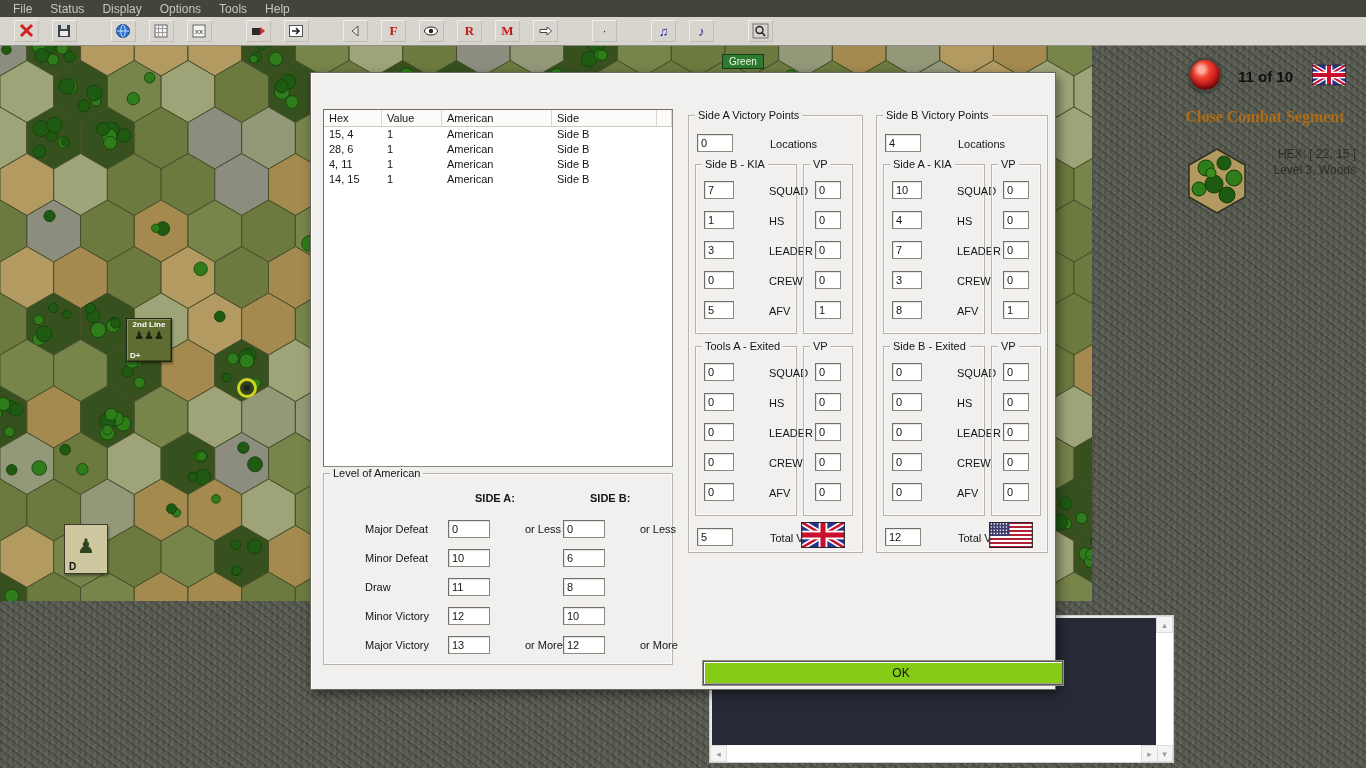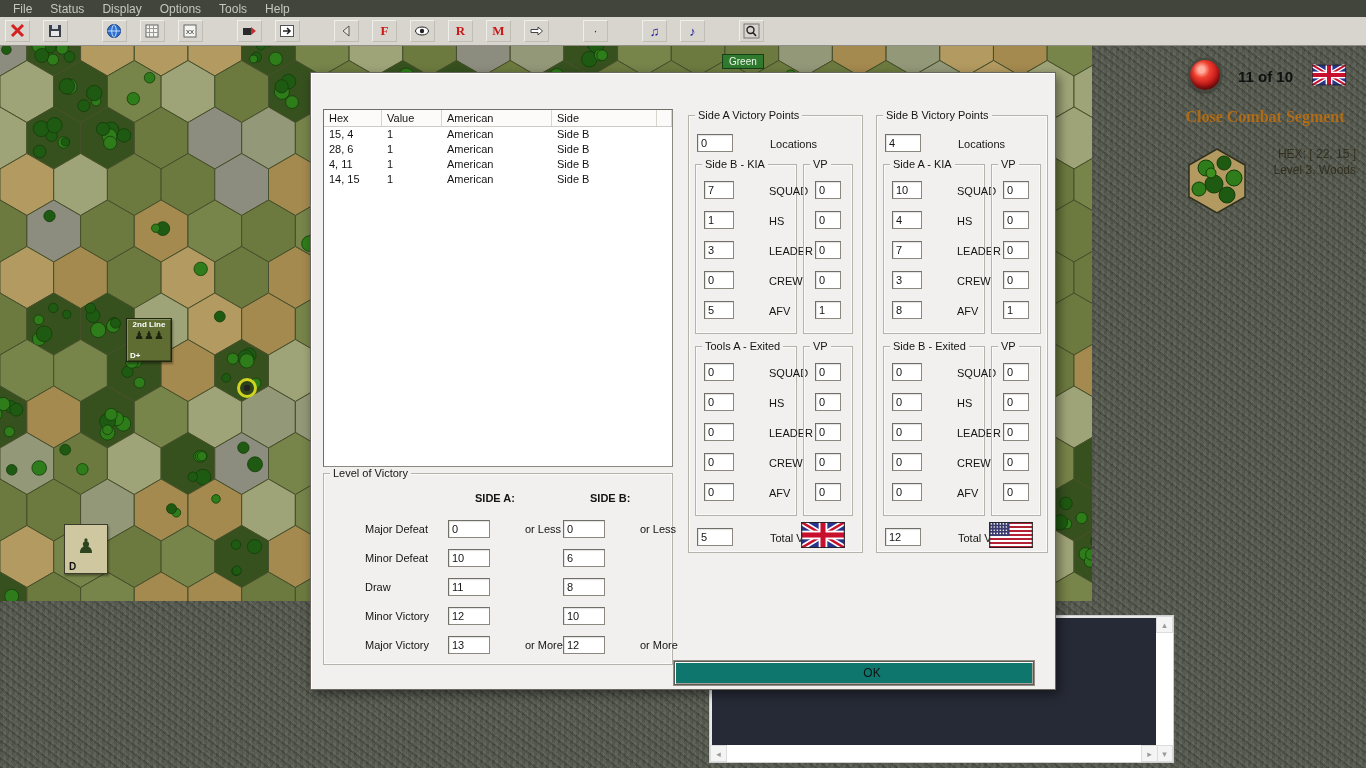--- a/index.html
+++ b/index.html
@@ -8,21 +8,21 @@
   position:relative;
   font-family:"Liberation Sans",sans-serif;
   background-color:#5c6055;
   background-image:
     repeating-linear-gradient(37deg, rgba(0,0,0,.14) 0 2px, rgba(255,255,255,.04) 2px 4px, transparent 4px 7px),
     repeating-linear-gradient(-53deg, rgba(0,0,0,.10) 0 1px, transparent 1px 5px),
     repeating-linear-gradient(90deg, rgba(20,24,16,.12) 0 3px, transparent 3px 6px);
 }
 .menubar{position:absolute;left:0;top:0;width:100%;height:17px;background:#41453c;display:flex;align-items:center;padding-left:4px;z-index:20;}
 .menu-item{color:#c6c6c0;font-size:12px;padding:1px 9px;cursor:default;}
-.toolbar{position:absolute;left:0;top:17px;width:100%;height:29px;background:#d8d5ce;border-bottom:1px solid #8f8d86;display:flex;align-items:center;padding-left:5px;gap:13px;z-index:20;}
+.toolbar{position:absolute;left:0;top:17px;width:100%;height:29px;background:#d8d5ce;border-bottom:1px solid #8f8d86;display:flex;align-items:center;padding-left:14px;gap:13px;z-index:20;}
 .tbtn{width:25px;height:22px;display:flex;align-items:center;justify-content:center;background:#d8d5ce;border:1px solid #c0bdb5;border-top-color:#efeeea;border-left-color:#efeeea;padding:0;}
 .tsep{width:8px;height:22px;}
 .ticon{display:flex;align-items:center;justify-content:center;}
 .tletter{color:#c81818;font-weight:bold;font-size:13px;font-family:"Liberation Serif",serif;}
 .tnote{font-size:13px;color:#1a1aa0;line-height:1;}
 #map-svg{position:absolute;left:0;top:45px;z-index:1;}
 .map-label{position:absolute;left:722px;top:54px;z-index:2;background:#2f7a2f;color:#eaf5ea;font-size:10px;padding:1px 6px;border:1px solid #174017;}
 .counter{position:absolute;z-index:3;}
 #counter-2ndline{left:126px;top:318px;width:46px;height:44px;background:#5f6d33;border:1.5px solid #1f2610;box-shadow:inset 1px 1px 0 rgba(255,255,255,.25), inset -1px -1px 0 rgba(0,0,0,.35), 1px 2px 2px rgba(0,0,0,.35);color:#fff;font-size:8px;}
 .c-top{text-align:center;font-weight:bold;padding-top:1px;}
@@ -54,21 +54,21 @@
 .legend{position:absolute;top:-7px;left:6px;background:#f1f0ee;padding:0 3px;font-size:11px;line-height:12px;white-space:nowrap;}
 .edit{position:absolute;height:18px;background:#fff;border:1px solid #8a887f;border-top-color:#706e66;border-left-color:#706e66;box-shadow:inset 1px 1px 1px rgba(0,0,0,.12);padding:2px 0 0 3px;font-size:11px;overflow:hidden;white-space:nowrap;}
 .lbl{position:absolute;font-size:11px;white-space:nowrap;margin-left:27px;}
 .bold{font-weight:700;}
 .flag{position:absolute;line-height:0;}
 .listview{position:absolute;left:12px;top:36px;width:350px;height:358px;background:#fff;border:1px solid #8a887f;border-top-color:#706e66;border-left-color:#706e66;overflow:hidden;}
 .lv-head{display:flex;height:17px;background:#fcfbfa;border-bottom:1px solid #cfccc6;}
 .lv-hcell{border-right:1px solid #d8d5cf;padding:2px 0 0 5px;font-size:11px;white-space:nowrap;overflow:hidden;}
 .lv-row{display:flex;height:15px;}
 .lv-cell{padding:1px 0 0 5px;font-size:11px;white-space:nowrap;overflow:hidden;}
-.btn-ok{position:absolute;left:363px;top:588px;width:360px;height:24px;background:#0f766e;border:1px solid #5c5a52;box-shadow:inset 1px 1px 0 #fff, inset -1px -1px 0 #a3a199, 0 0 0 1px #8f8d86;font-size:12px;font-family:"Liberation Sans",sans-serif;display:flex;align-items:center;justify-content:center;color:#111;padding-left:36px;}
+.btn-ok{position:absolute;left:392px;top:588px;width:360px;height:24px;background:#84cc16;border:1px solid #5c5a52;box-shadow:inset 1px 1px 0 #fff, inset -1px -1px 0 #a3a199, 0 0 0 1px #8f8d86;font-size:12px;font-family:"Liberation Sans",sans-serif;display:flex;align-items:center;justify-content:center;color:#111;padding-left:36px;}
 </style>
 </head>
 <body>
 
 <div id="menubar" class="menubar">
     <div class="menu-item">File</div>
     <div class="menu-item">Status</div>
     <div class="menu-item">Display</div>
     <div class="menu-item">Options</div>
     <div class="menu-item">Tools</div>
@@ -880,21 +880,21 @@
         </div>
         <div class="lv-row">
           <div class="lv-cell" style="width: 58px;">14, 15</div>
           <div class="lv-cell" style="width: 60px;">1</div>
           <div class="lv-cell" style="width: 110px;">American</div>
           <div class="lv-cell" style="width: 105px;">Side B</div>
         </div>
       </div>
   </div>
   <div class="group" id="lov-group" style="left:12px;top:400px;width:350px;height:192px;">
-    <span class="legend">Level of Victory</span>
+    <span class="legend">Level of American</span>
   <div class="lbl bold" style="left: 124px; top: 18px;">SIDE A:</div>
       <div class="lbl bold" style="left: 239px; top: 18px;">SIDE B:</div>
       <div class="lbl" style="left: 14px; top: 49px;">Major Defeat</div>
       <div class="edit" style="left: 124px; top: 46px; width: 42px;">0</div>
       <div class="lbl" style="left: 174px; top: 49px;">or Less</div>
       <div class="edit" style="left: 239px; top: 46px; width: 42px;">0</div>
       <div class="lbl" style="left: 289px; top: 49px;">or Less</div>
       <div class="lbl" style="left: 14px; top: 78px;">Minor Defeat</div>
       <div class="edit" style="left: 124px; top: 75px; width: 42px;">10</div>
       <div class="edit" style="left: 239px; top: 75px; width: 42px;">6</div>

